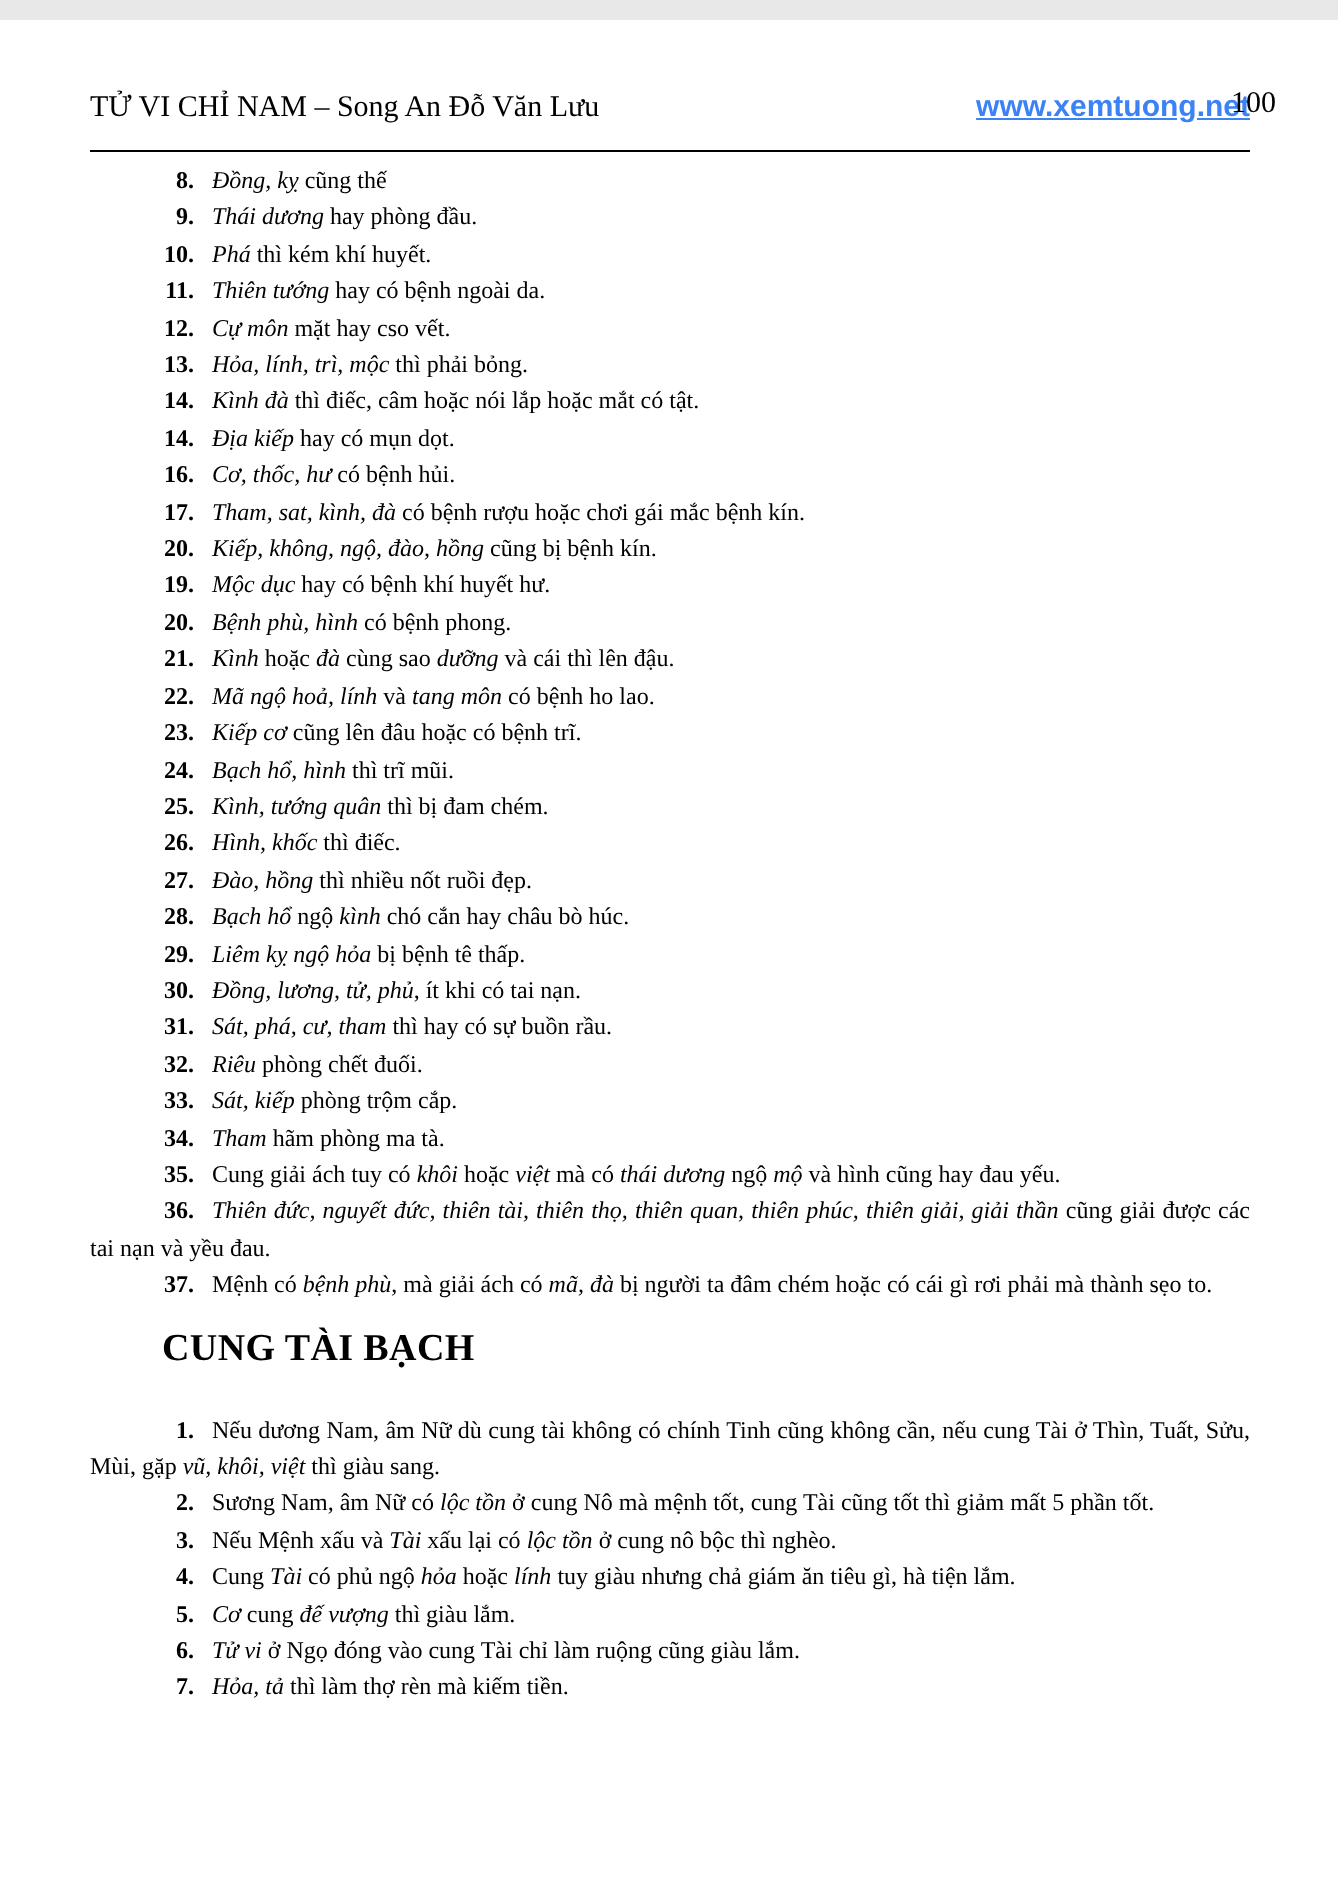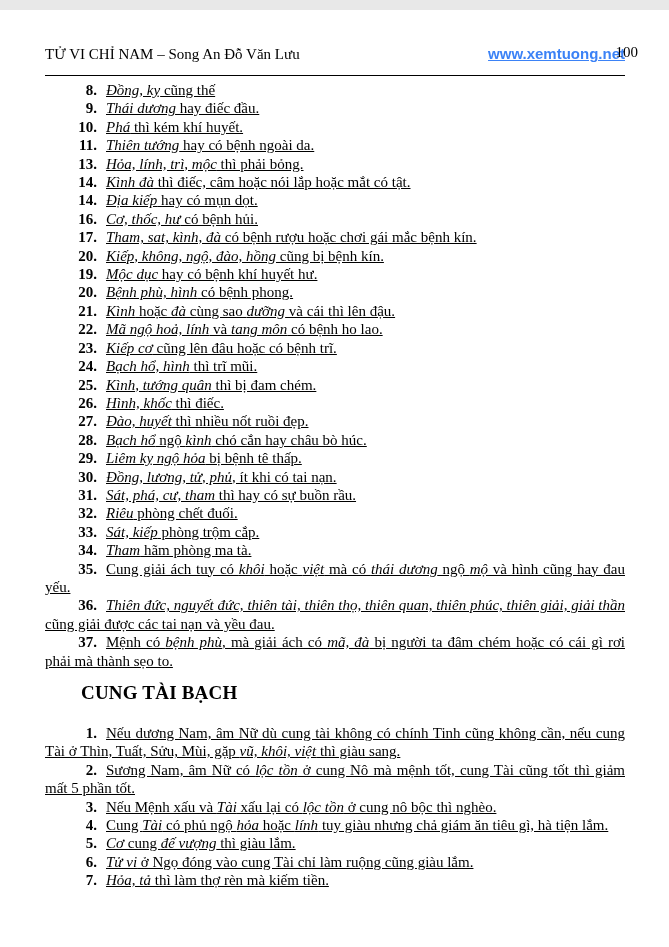--- a/index.html
+++ b/index.html
@@ -19,22 +19,22 @@
     text-decoration:underline;cursor:pointer;
   }
   .page-num{
     position:absolute;right:-13px;top:0;
     font-family:"Liberation Serif", serif;
     font-weight:normal;font-size:15px;color:#000;
   }
   .rule{border:none;border-top:1.6px solid #000;margin:11px 0 0 0;}
   .list{margin-top:5px;}
   p.item{
-    margin:0;font-size:15px;line-height:18.4px;
-    text-align:justify;text-indent:29px;text-decoration:underline;
+    margin:0;font-size:12px;line-height:18.4px;
+    text-align:justify;text-indent:29px;
   }
   .num{
     font-weight:bold;display:inline-block;min-width:23px;
     text-align:right;margin-right:9px;text-indent:0;
   }
   .seg-i{font-style:italic;}
   h2.section-heading{
     font-size:19px;font-weight:bold;
     margin:12px 0 20px 36px;letter-spacing:0.2px;
   }
@@ -47,38 +47,39 @@
     <span class="book-title">TỬ VI CHỈ NAM – Song An Đỗ Văn Lưu</span>
     <span class="header-right">
       <a class="site-link" style="color: #3b82f6;">www.xemtuong.net</a>
       <span class="page-num">100</span>
     </span>
   </div>
   <hr class="rule">
 
   <div class="list" id="list1">
       <p class="item"><span class="num">8.</span><span class="seg seg-i">Đồng, kỵ</span><span class="seg"> cũng thế</span></p>
-      <p class="item"><span class="num">9.</span><span class="seg seg-i">Thái dương</span><span class="seg"> hay điếc đầu.</span></p>
+      <p class="item"><span class="num">9.</span><span class="seg seg-i">Thái dương</span><span class="seg"> hay phòng đầu.</span></p>
       <p class="item"><span class="num">10.</span><span class="seg seg-i">Phá</span><span class="seg"> thì kém khí huyết.</span></p>
       <p class="item"><span class="num">11.</span><span class="seg seg-i">Thiên tướng</span><span class="seg"> hay có bệnh ngoài da.</span></p>
+      <p class="item"><span class="num">12.</span><span class="seg seg-i">Cự môn</span><span class="seg"> mặt hay cso vết.</span></p>
       <p class="item"><span class="num">13.</span><span class="seg seg-i">Hỏa, lính, trì, mộc</span><span class="seg"> thì phải bỏng.</span></p>
       <p class="item"><span class="num">14.</span><span class="seg seg-i">Kình đà</span><span class="seg"> thì điếc, câm hoặc nói lắp hoặc mắt có tật.</span></p>
       <p class="item"><span class="num">14.</span><span class="seg seg-i">Địa kiếp</span><span class="seg"> hay có mụn dọt.</span></p>
       <p class="item"><span class="num">16.</span><span class="seg seg-i">Cơ, thốc, hư</span><span class="seg"> có bệnh hủi.</span></p>
       <p class="item"><span class="num">17.</span><span class="seg seg-i">Tham, sat, kình, đà</span><span class="seg"> có bệnh rượu hoặc chơi gái mắc bệnh kín.</span></p>
       <p class="item"><span class="num">20.</span><span class="seg seg-i">Kiếp, không, ngộ, đào, hồng</span><span class="seg"> cũng bị bệnh kín.</span></p>
       <p class="item"><span class="num">19.</span><span class="seg seg-i">Mộc dục</span><span class="seg"> hay có bệnh khí huyết hư.</span></p>
       <p class="item"><span class="num">20.</span><span class="seg seg-i">Bệnh phù, hình</span><span class="seg"> có bệnh phong.</span></p>
       <p class="item"><span class="num">21.</span><span class="seg seg-i">Kình</span><span class="seg"> hoặc </span><span class="seg seg-i">đà</span><span class="seg"> cùng sao </span><span class="seg seg-i">dưỡng</span><span class="seg"> và cái thì lên đậu.</span></p>
       <p class="item"><span class="num">22.</span><span class="seg seg-i">Mã ngộ hoả, lính</span><span class="seg"> và </span><span class="seg seg-i">tang môn</span><span class="seg"> có bệnh ho lao.</span></p>
       <p class="item"><span class="num">23.</span><span class="seg seg-i">Kiếp cơ</span><span class="seg"> cũng lên đâu hoặc có bệnh trĩ.</span></p>
       <p class="item"><span class="num">24.</span><span class="seg seg-i">Bạch hổ, hình</span><span class="seg"> thì trĩ mũi.</span></p>
       <p class="item"><span class="num">25.</span><span class="seg seg-i">Kình, tướng quân</span><span class="seg"> thì bị đam chém.</span></p>
       <p class="item"><span class="num">26.</span><span class="seg seg-i">Hình, khốc</span><span class="seg"> thì điếc.</span></p>
-      <p class="item"><span class="num">27.</span><span class="seg seg-i">Đào, huyết</span><span class="seg"> thì nhiều nốt ruồi đẹp.</span></p>
+      <p class="item"><span class="num">27.</span><span class="seg seg-i">Đào, hồng</span><span class="seg"> thì nhiều nốt ruồi đẹp.</span></p>
       <p class="item"><span class="num">28.</span><span class="seg seg-i">Bạch hổ</span><span class="seg"> ngộ </span><span class="seg seg-i">kình</span><span class="seg"> chó cắn hay châu bò húc.</span></p>
       <p class="item"><span class="num">29.</span><span class="seg seg-i">Liêm kỵ ngộ hỏa</span><span class="seg"> bị bệnh tê thấp.</span></p>
       <p class="item"><span class="num">30.</span><span class="seg seg-i">Đồng, lương, tử, phủ</span><span class="seg">, ít khi có tai nạn.</span></p>
       <p class="item"><span class="num">31.</span><span class="seg seg-i">Sát, phá, cư, tham</span><span class="seg"> thì hay có sự buồn rầu.</span></p>
       <p class="item"><span class="num">32.</span><span class="seg seg-i">Riêu</span><span class="seg"> phòng chết đuối.</span></p>
       <p class="item"><span class="num">33.</span><span class="seg seg-i">Sát, kiếp</span><span class="seg"> phòng trộm cắp.</span></p>
       <p class="item"><span class="num">34.</span><span class="seg seg-i">Tham</span><span class="seg"> hãm phòng ma tà.</span></p>
       <p class="item"><span class="num">35.</span><span class="seg">Cung giải ách tuy có </span><span class="seg seg-i">khôi</span><span class="seg"> hoặc </span><span class="seg seg-i">việt</span><span class="seg"> mà có </span><span class="seg seg-i">thái dương</span><span class="seg"> ngộ </span><span class="seg seg-i">mộ</span><span class="seg"> và hình cũng hay đau yếu.</span></p>
       <p class="item"><span class="num">36.</span><span class="seg seg-i">Thiên đức, nguyết đức, thiên tài, thiên thọ, thiên quan, thiên phúc, thiên giải, giải thần</span><span class="seg"> cũng giải được các tai nạn và yều đau.</span></p>
       <p class="item"><span class="num">37.</span><span class="seg">Mệnh có </span><span class="seg seg-i">bệnh phù</span><span class="seg">, mà giải ách có </span><span class="seg seg-i">mã, đà</span><span class="seg"> bị người ta đâm chém hoặc có cái gì rơi phải mà thành sẹo to.</span></p>

